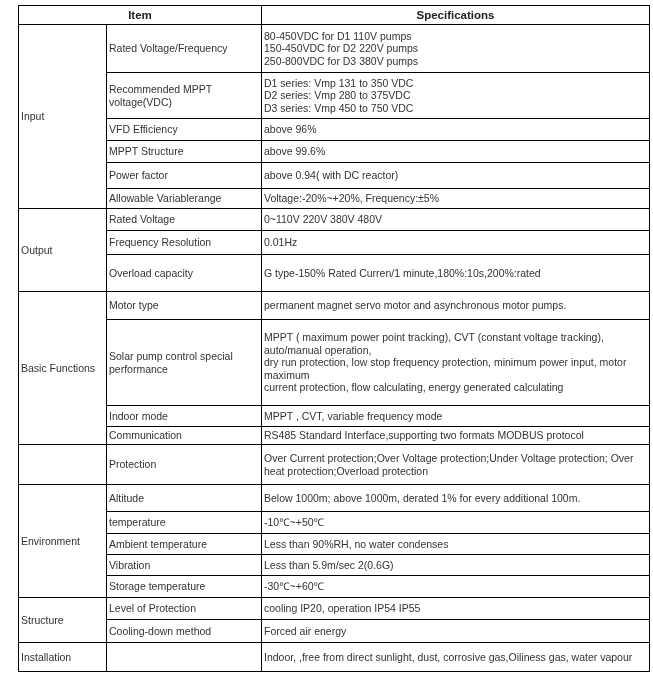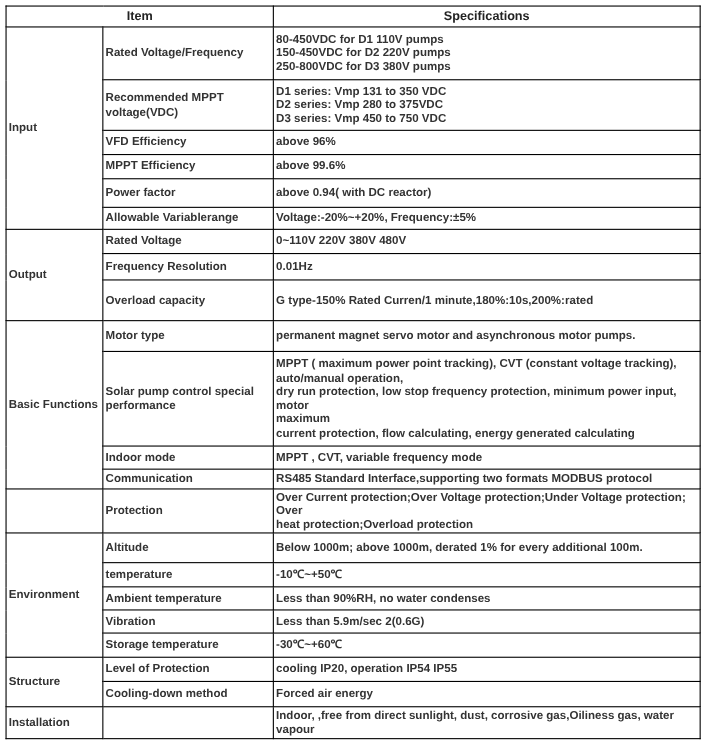--- a/index.html
+++ b/index.html
@@ -1,32 +1,32 @@
 <!DOCTYPE html>
 <html><head>
 <meta charset="utf-8">
 <style>
   html, body { margin: 0; padding: 0; background: #ffffff; }
   body { width: 653px; height: 677px; position: relative; overflow: hidden; }
   .spec-table {
-    position: absolute; left: 5px; top: 5px;
+    position: absolute; left: 18px; top: 5px;
     width: 522px;
     border-collapse: collapse;
     font-family: "Liberation Sans", sans-serif;
     font-size: 10.5px;
     color: #333333;
     table-layout: fixed;
   }
   .spec-table td, .spec-table th {
     border: 1px solid #000000;
     padding: 0 2px;
     vertical-align: middle;
     line-height: 12.5px;
     text-align: left;
-    font-weight: bold;
+    font-weight: normal;
   }
   .spec-table th {
     font-weight: bold;
     font-size: 11.5px;
     text-align: center;
     color: #222222;
     height: 18px;
   }
   .col1 { width: 88px; }
   .col2 { width: 155px; }
@@ -64,21 +64,21 @@
 voltage(VDC)</td>
       <td class="multi">D1 series: Vmp 131 to 350 VDC
 D2 series: Vmp 280 to 375VDC
 D3 series: Vmp 450 to 750 VDC</td>
     </tr>
     <tr style="height:22px">
       <td>VFD Efficiency</td>
       <td>above 96%</td>
     </tr>
     <tr style="height:22px">
-      <td>MPPT Efficiency</td>
+      <td>MPPT Structure</td>
       <td>above 99.6%</td>
     </tr>
     <tr style="height:26px">
       <td>Power factor</td>
       <td>above 0.94( with DC reactor)</td>
     </tr>
     <tr style="height:20px">
       <td>Allowable Variablerange</td>
       <td>Voltage:-20%~+20%, Frequency:±5%</td>
     </tr>

